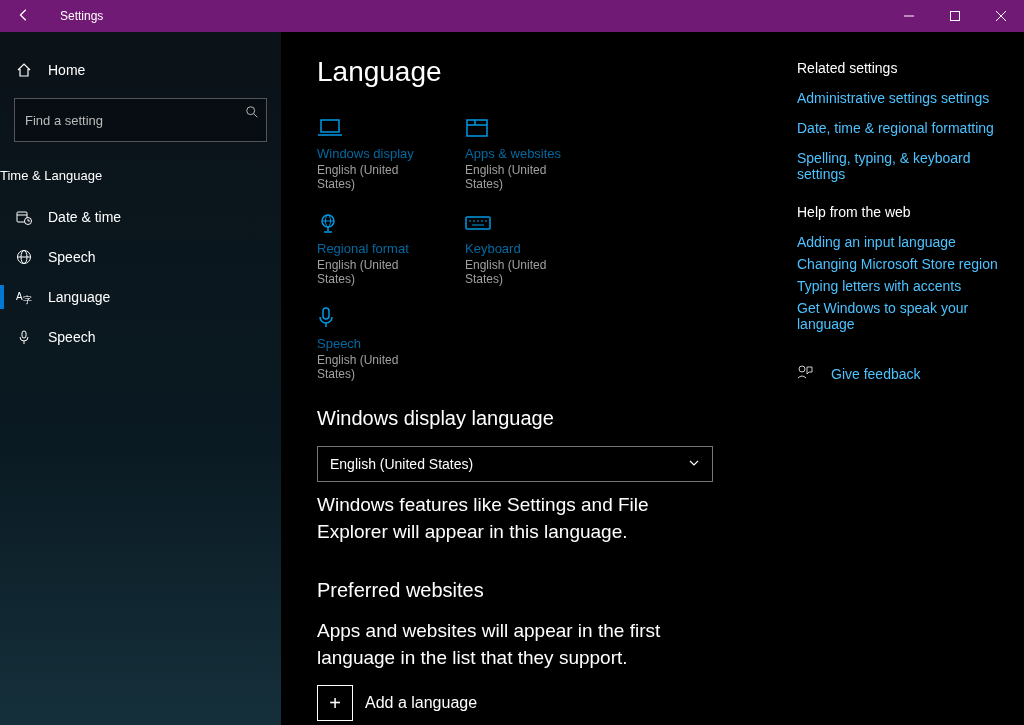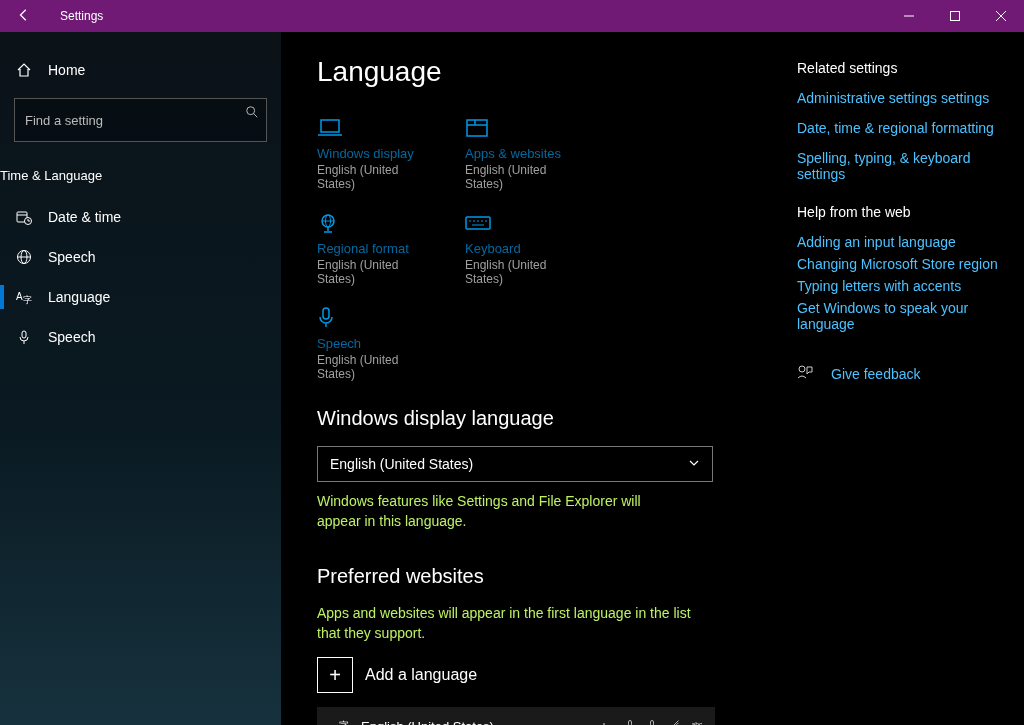--- a/index.html
+++ b/index.html
@@ -46,21 +46,21 @@
   .tile { width: 120px; }
   .tile .ticon { color:#0099e6; margin-bottom:6px; height:24px; display:flex; align-items:center;}
   .tile .tlabel { font-size:13px; color:#0369a1; }
   .tile .tsub { font-size:12px; color:#a0a0a0; margin-top:2px;}
   h2 { font-size: 20px; font-weight:400; margin-bottom: 16px; }
   .dropdown {
     width: 396px; height: 36px; border:1px solid #777; display:flex;
     align-items:center; justify-content:space-between; padding: 0 12px; font-size:14px;
     background:#000;
   }
-  .helptext { font-size:14px; color:#bef264; margin-top:10px; line-height:1.4; width:360px;}
+  .helptext { font-size:19px; color:#ffffff; margin-top:10px; line-height:1.4; width:360px;}
   .section { margin-top: 34px; }
   .addlang { display:flex; align-items:center; margin-top:14px; margin-bottom:14px;}
   .plusbox { width:36px; height:36px; border:1px solid #fff; display:flex; align-items:center; justify-content:center; font-size:20px; margin-right:12px;}
   .langcard {
     width: 398px; background:#1a1a1a; padding: 12px 12px 12px 12px;
   }
   .langcard-top { display:flex; align-items:flex-start; }
   .langcard-top .langlabel { font-size:13px; margin-left:10px; flex:1;}
   .langicons { display:flex; gap:8px; font-size:12px; color:#ddd; }
   .langicons span { width:14px; text-align:center; }

